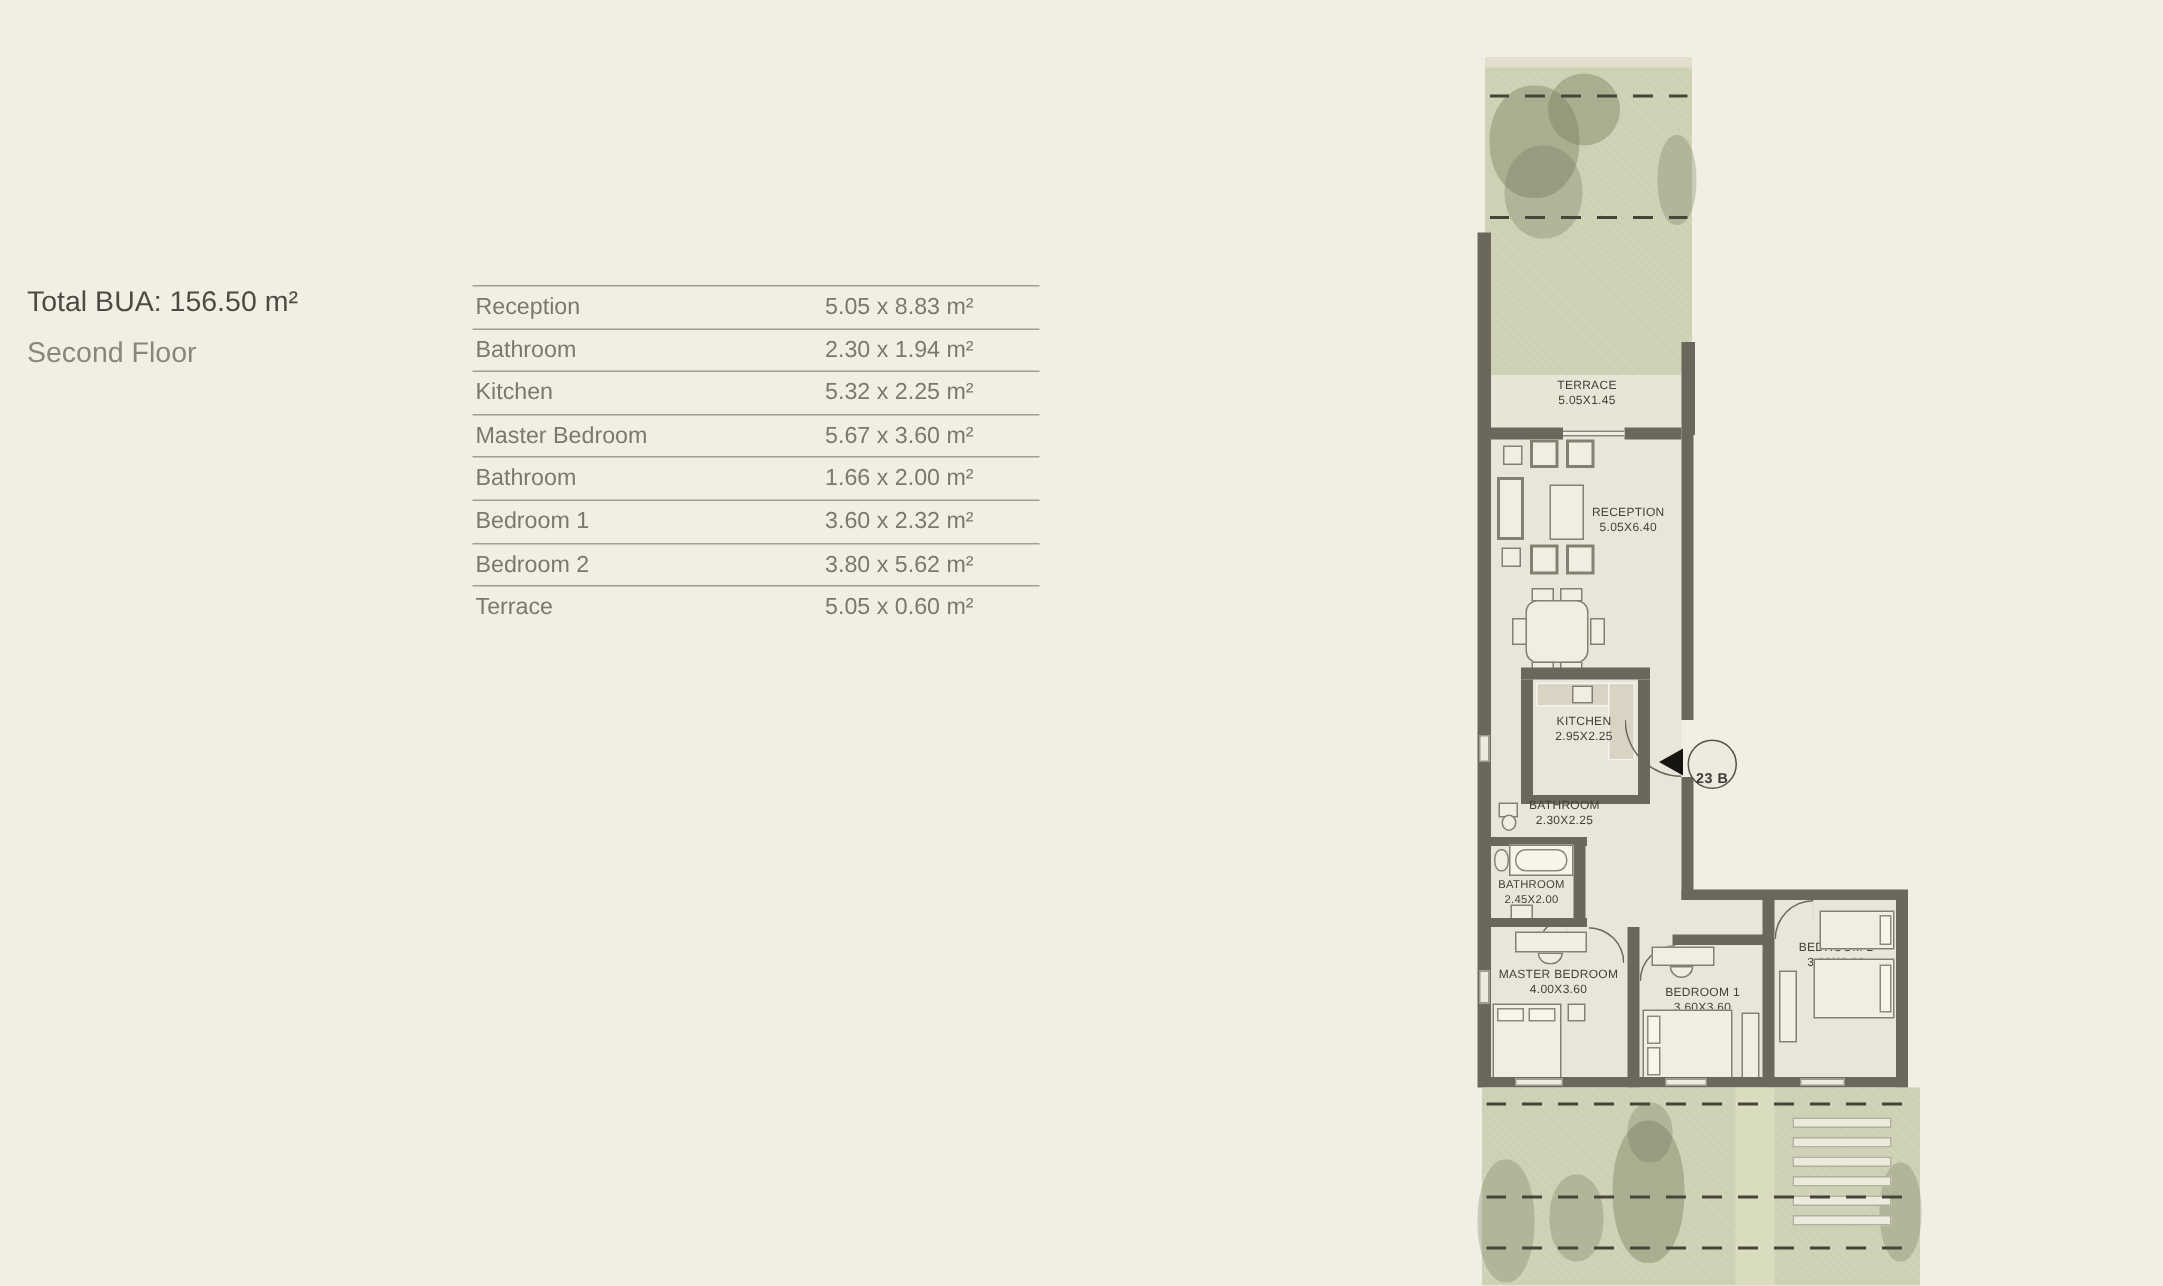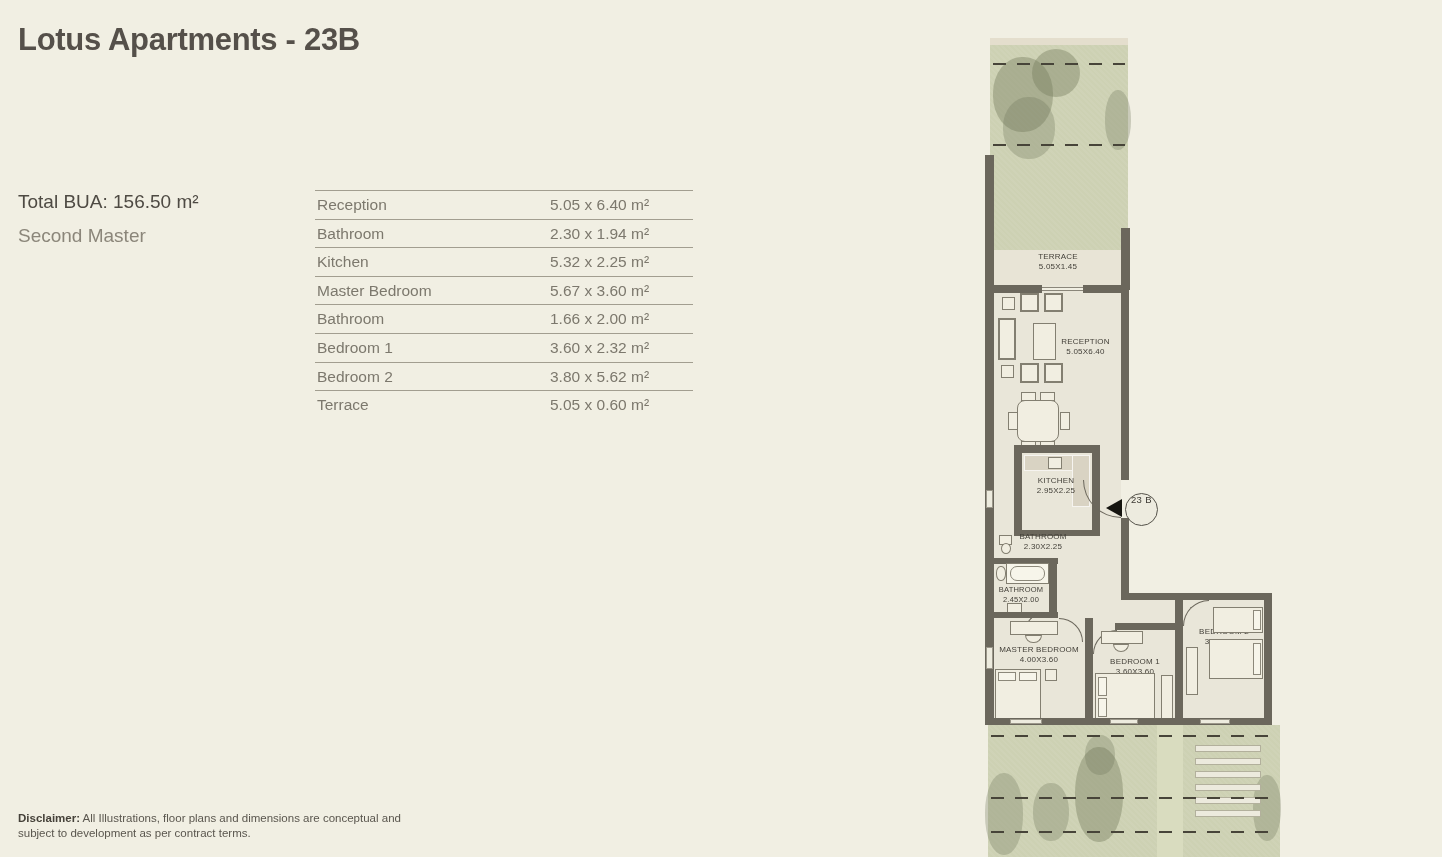--- a/index.html
+++ b/index.html
@@ -30,39 +30,38 @@
   .rlabel{position:absolute;font-size:8px;line-height:1.3;color:var(--plan-ink);text-align:center;
     letter-spacing:.2px;white-space:nowrap;font-family:"Liberation Sans",sans-serif;}
   .dash{position:absolute;height:2px;background:repeating-linear-gradient(90deg,#474439 0 13px,transparent 13px 24px);}
   .tree{position:absolute;border-radius:48%;background:rgba(120,126,96,.42);}
   .tree2{position:absolute;border-radius:48%;background:rgba(110,116,88,.30);}
   .bar{position:absolute;background:#eceadd;border:1px solid #b2b09c;box-sizing:border-box;height:7px;width:66px;left:210px;}
   .arc{position:absolute;box-sizing:border-box;border:0 solid #6b675c;}
   .winline{position:absolute;background:#f1efe3;border-top:1px solid #8a867a;border-bottom:1px solid #8a867a;box-sizing:border-box;}
   .winopen{position:absolute;background:#edebde;border:1px solid #9b978a;box-sizing:border-box;}
   .badge{position:absolute;left:140px;top:458px;width:31px;height:31px;border-radius:50%;
-    border:1px solid #55524a;background:#edebdf;display:flex;align-items:flex-start;justify-content:center;
-    font-size:9.5px;color:#3c3933;letter-spacing:.4px;}
+    border:1px solid #55524a;background:#edebdf;display:flex;align-items:flex-end;justify-content:center;
+    font-size:9.5px;color:#3c3933;letter-spacing:.4px;font-weight:bold;}
   .tri{position:absolute;left:121px;top:464px;width:0;height:0;
     border-top:9px solid transparent;border-bottom:9px solid transparent;border-right:16px solid #161510;}
   .pillow{position:absolute;background:#f7f5ea;border:1px solid #8c887a;box-sizing:border-box;}
 </style>
 </head>
 <body>
 
 <div id="canvas">
 
-  <div class="abs title">Lotus Apartments - 23B</div>
   <div class="abs bua">Total BUA: 156.50 m²</div>
-  <div class="abs floorname">Second Master</div>
+  <div class="abs floorname">Second Floor</div>
 
   <div class="abs dimtable">
     <div class="dimrow">
       <span class="lbl">Reception</span>
-      <span class="val">5.05 x 6.40 m²</span>
+      <span class="val">5.05 x 8.83 m²</span>
     </div>
     <div class="dimrow">
       <span class="lbl">Bathroom</span>
       <span class="val">2.30 x 1.94 m²</span>
     </div>
     <div class="dimrow">
       <span class="lbl">Kitchen</span>
       <span class="val">5.32 x 2.25 m²</span>
     </div>
     <div class="dimrow">
@@ -80,23 +79,20 @@
     <div class="dimrow">
       <span class="lbl">Bedroom 2</span>
       <span class="val">3.80 x 5.62 m²</span>
     </div>
     <div class="dimrow">
       <span class="lbl">Terrace</span>
       <span class="val">5.05 x 0.60 m²</span>
     </div>
   </div>
 
-  <div class="abs disclaimer">
-    <b>Disclaimer:</b><span> All Illustrations, floor plans and dimensions are conceptual and subject to development as per contract terms.</span>
-  </div>
 
   <div id="plan" class="abs">
 
     <div class="abs" style="left:5px;top:3px;width:138px;height:8px;background:#e4decd;"></div>
     <div class="gardenpc" style="left:5px;top:10px;width:138px;height:205px;"></div>
     <div class="tree" style="left:8px;top:22px;width:60px;height:75px;"></div>
     <div class="tree2" style="left:18px;top:62px;width:52px;height:62px;"></div>
     <div class="tree" style="left:47px;top:14px;width:48px;height:48px;border-radius:50%;"></div>
     <div class="tree2" style="left:120px;top:55px;width:26px;height:60px;"></div>
     <div class="dash" style="left:8px;top:28px;width:132px;"></div>

